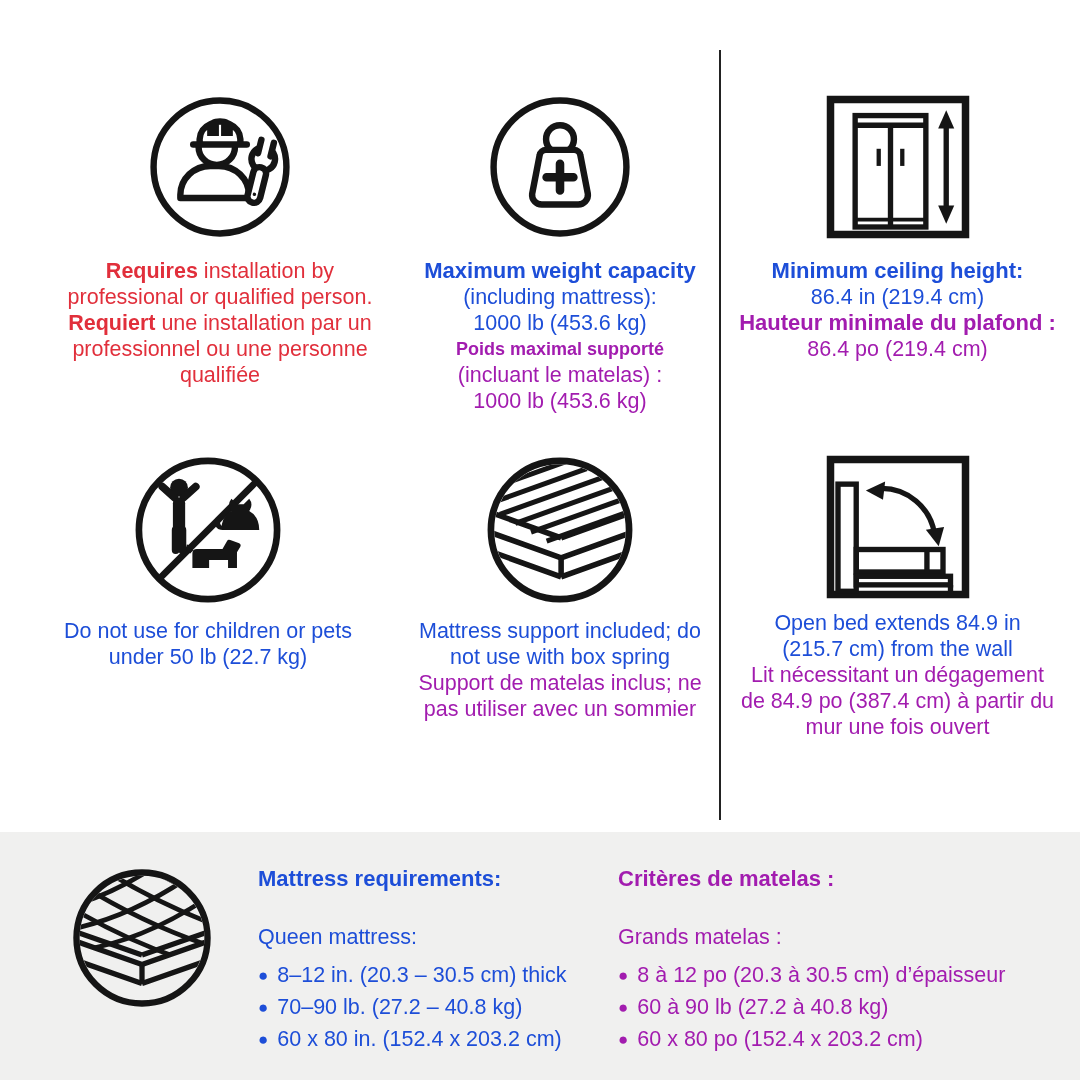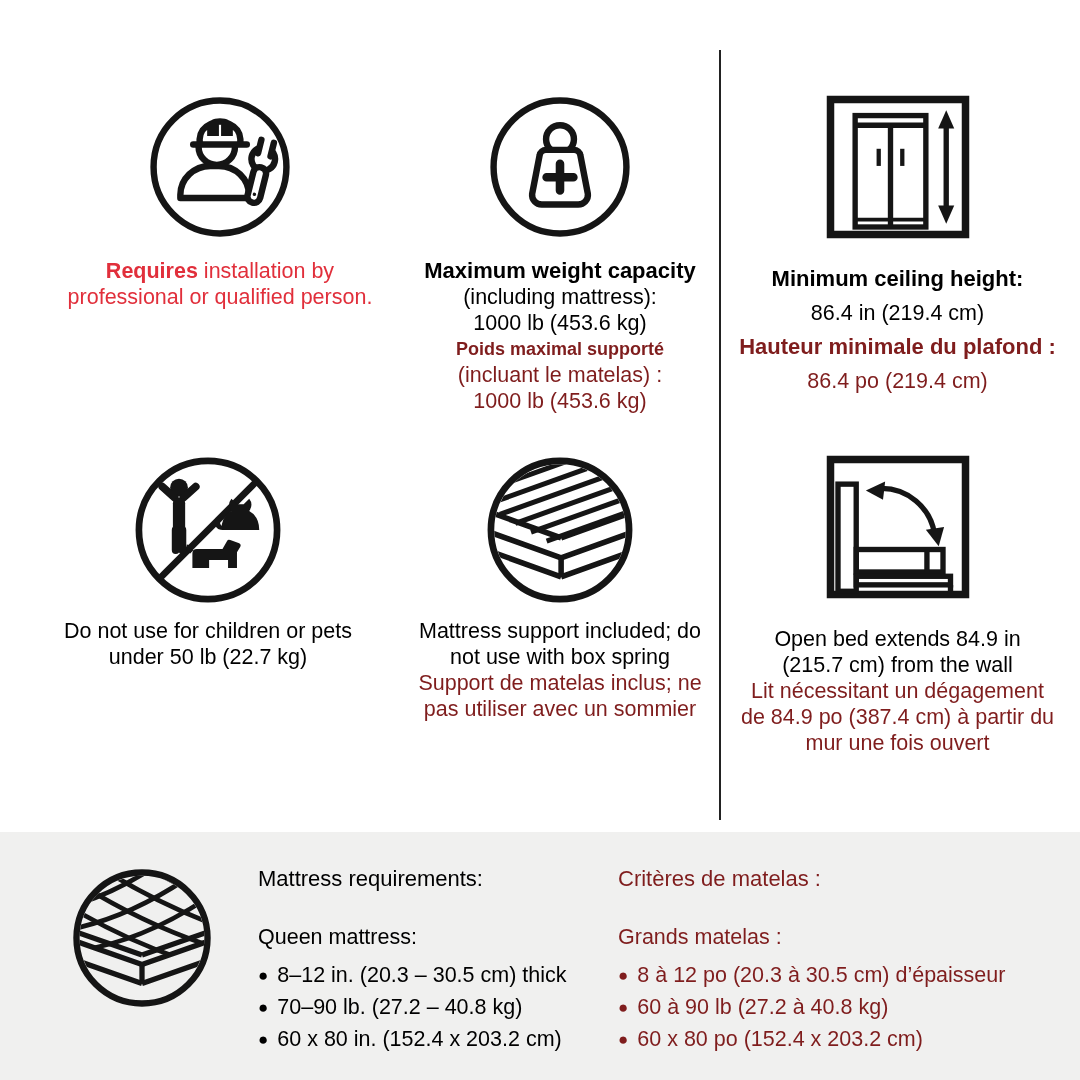--- a/index.html
+++ b/index.html
@@ -7,28 +7,28 @@
     position:relative;width:1080px;height:1080px;background:#ffffff;
     font-family:"Liberation Sans","DejaVu Sans",sans-serif;color:#161616;
     overflow:hidden;margin:0 auto;
   }
   .cell{position:absolute;display:flex;flex-direction:column;align-items:center;text-align:center;}
   .cell .icn{flex:0 0 auto;}
   .cell svg{display:block;}
   .t{margin:0;font-size:21.5px;line-height:26px;white-space:pre-line;}
   .bold{font-weight:bold;}
   .red{color:#e12f3b;}
-  .gray{color:#7f1d1d;}
-  .black{color:#000000;}
+  .gray{color:#a21caf;}
+  .black{color:#1d4ed8;}
   .divider{position:absolute;left:719px;top:50px;width:2px;height:770px;background:#222;}
   .band{position:absolute;left:0;top:832px;width:1080px;height:248px;background:#f0f0ef;}
   .band .icn{position:absolute;left:68px;top:32px;}
   .col-en{position:absolute;left:258px;top:34px;text-align:left;}
   .col-fr{position:absolute;left:618px;top:34px;text-align:left;}
-  .band h3{margin:0 0 30px 0;font-size:22px;line-height:26px;font-weight:normal;}
+  .band h3{margin:0 0 30px 0;font-size:22px;line-height:26px;font-weight:bold;}
   .band p.sub{margin:0 0 8px 0;font-size:21.5px;line-height:30px;}
   .band ul{margin:0;padding:0;list-style:none;}
   .band li{font-size:21.5px;line-height:30px;display:flex;align-items:baseline;}
   .band li .dot{font-size:17px;margin-right:9px;position:relative;top:-1px;}
 </style>
 </head>
 <body>
 
 <div class="sheet">
 
@@ -46,40 +46,43 @@
           <circle cx="106" cy="62" r="11" fill="#ffffff"></circle>
           <rect x="99.5" y="42" width="13" height="16" fill="#ffffff" stroke="none"></rect>
           <path d="M100 45 v13 M112 45 v13" stroke-linecap="round"></path>
           <rect x="100" y="70" width="12" height="34" rx="6" fill="#ffffff"></rect>
           <circle cx="106" cy="96" r="1.6" fill="#151515" stroke="none"></circle>
         </g>
       </svg>
     </div>
     <p class="t red" style="margin-top:16px;"><strong class="bold">Requires</strong><span> installation by
 professional or qualified person.</span></p>
+    <p class="t red"><strong class="bold">Requiert</strong><span> une installation par un
+professionnel ou une personne
+qualifiée</span></p>
   </section>
 
   <section class="cell" style="left:390px;top:92px;width:340px;">
     <div class="icn">
       <svg width="150" height="150" viewBox="0 0 140 140" fill="none" stroke="#151515" stroke-width="6">
         <circle cx="70" cy="70" r="62"></circle>
         <circle cx="70" cy="44" r="13"></circle>
         <path d="M57 54 h26 a6 6 0 0 1 6 5 l7 36 a9 9 0 0 1 -9 10 h-34 a9 9 0 0 1 -9 -10 l7 -36 a6 6 0 0 1 6 -5 z" fill="#ffffff" stroke-linejoin="round"></path>
         <path d="M70 67 v25 M57.5 79.5 h25" stroke-width="8" stroke-linecap="round"></path>
       </svg>
     </div>
     <p class="t black bold" style="margin-top:16px;font-size:22px;">Maximum weight capacity</p>
     <p class="t black">(including mattress):
 1000 lb (453.6 kg)</p>
     <p class="t gray bold" style="font-size:18px;">Poids maximal supporté</p>
     <p class="t gray">(incluant le matelas) :
 1000 lb (453.6 kg)</p>
   </section>
 
-  <section class="cell" style="left:725px;top:92px;width:345px;gap:8px;">
+  <section class="cell" style="left:725px;top:92px;width:345px;">
     <div class="icn">
       <svg width="150" height="150" viewBox="0 0 140 140" fill="none" stroke="#151515" stroke-width="7">
         <rect x="7" y="7" width="126" height="126"></rect>
         <g stroke-width="5">
           <rect x="30" y="22" width="66" height="104"></rect>
           <line x1="30" y1="31" x2="96" y2="31"></line>
           <line x1="63" y1="31" x2="63" y2="126"></line>
           <line x1="52" y1="53" x2="52" y2="69" stroke-width="4"></line>
           <line x1="74" y1="53" x2="74" y2="69" stroke-width="4"></line>
           <line x1="30" y1="119" x2="96" y2="119" stroke-width="3.5"></line>
@@ -165,21 +168,21 @@
           <rect x="31" y="116" width="88" height="8"></rect>
           <path d="M119 124 v8"></path>
         </g>
         <g stroke-width="5">
           <path d="M54 34 A50 50 0 0 1 104 76"></path>
           <path d="M40 36 L58 27.5 L56 44.5 Z" fill="#151515" stroke="none"></path>
           <path d="M108 88 L96 72.5 L113 70 Z" fill="#151515" stroke="none"></path>
         </g>
       </svg>
     </div>
-    <p class="t black" style="margin-top:24px;">Open bed extends 84.9 in
+    <p class="t black" style="margin-top:8px;">Open bed extends 84.9 in
 (215.7 cm) from the wall</p>
     <p class="t gray">Lit nécessitant un dégagement
 de 84.9 po (387.4 cm) à partir du
 mur une fois ouvert</p>
   </section>
 
   <div class="band">
     <div class="icn">
       <svg width="148" height="148" viewBox="0 0 140 140" fill="none" stroke="#151515" stroke-width="6">
         <defs>

